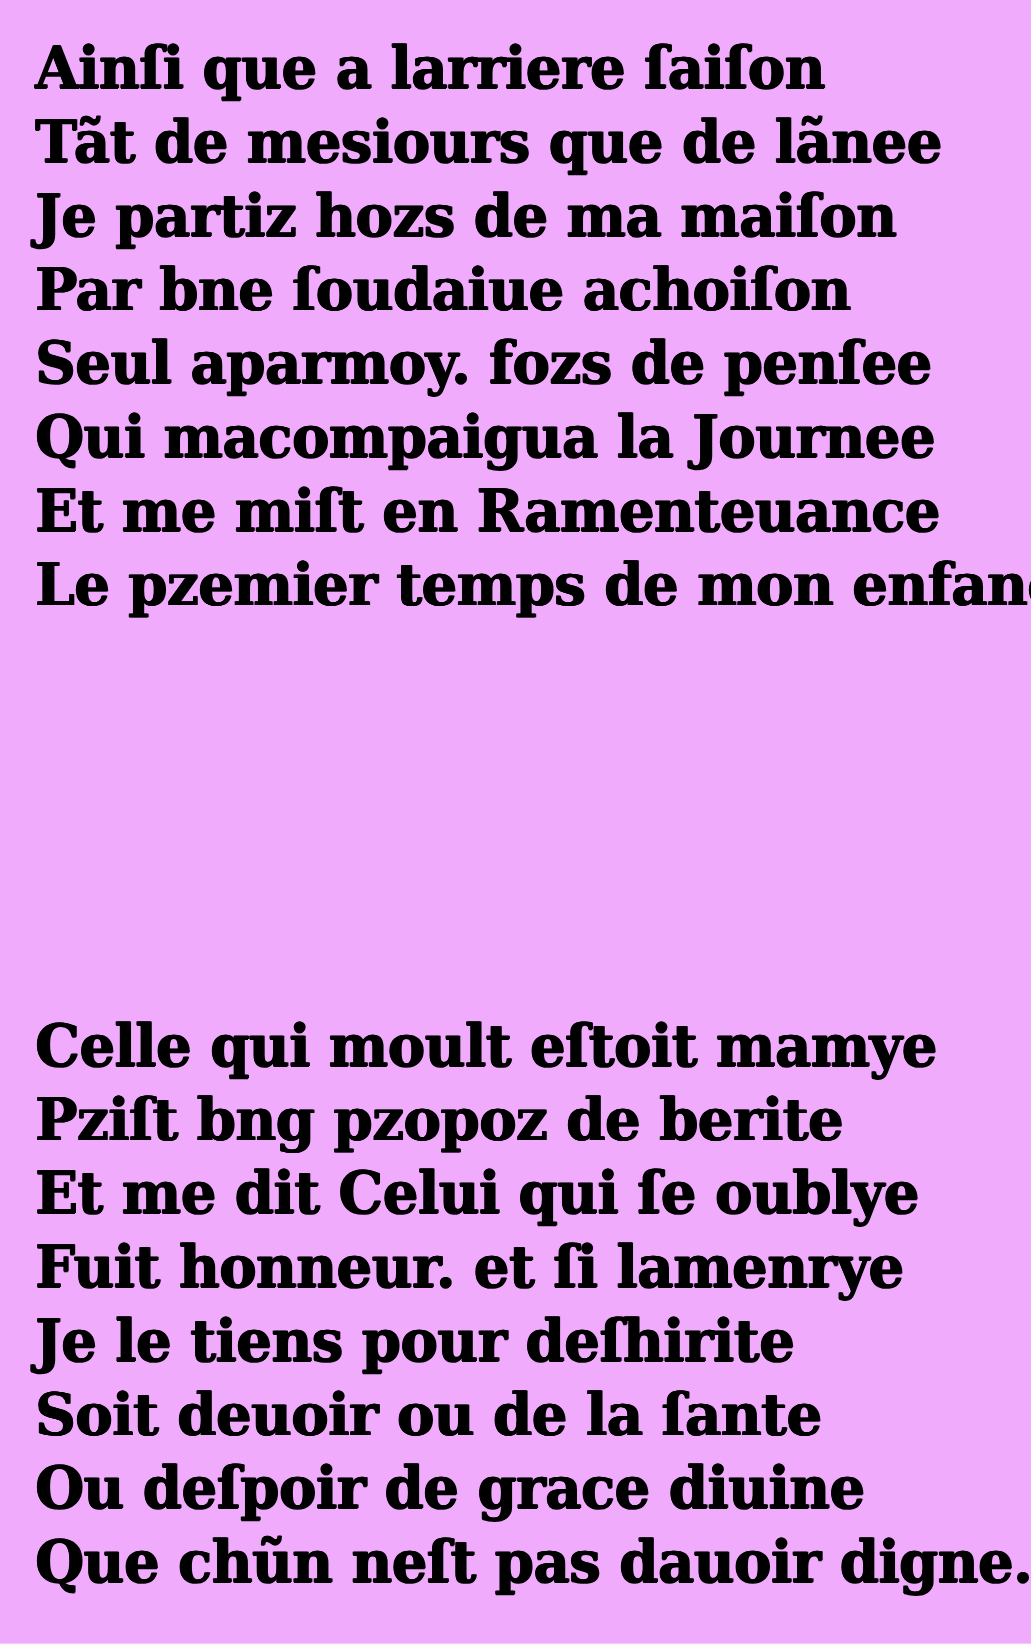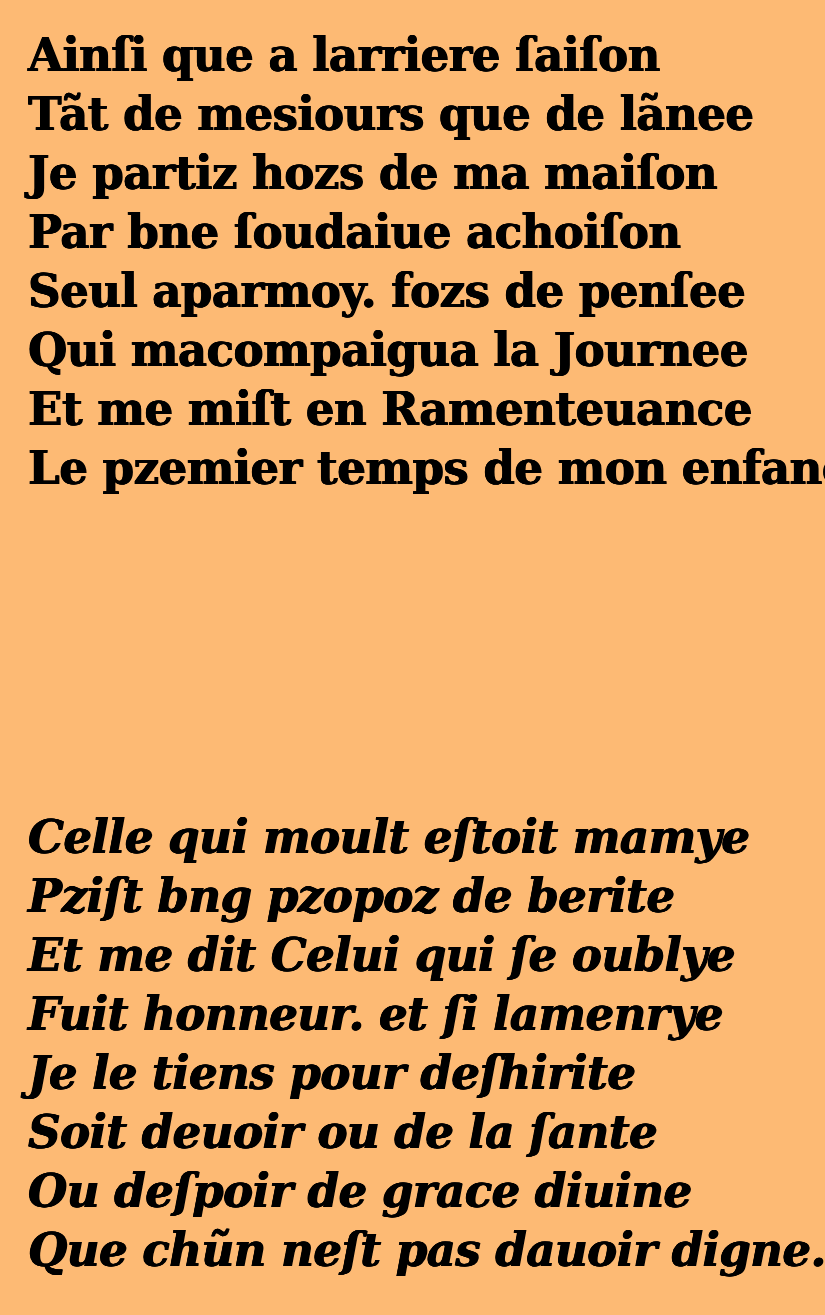--- a/index.html
+++ b/index.html
@@ -10,29 +10,28 @@
     width: 825px;
     height: 1315px;
     background: #ffffff;
     overflow: hidden;
   }
   .page {
     box-sizing: border-box;
     width: 825px;
     height: 1315px;
     padding: 24px 10px 0 28px;
-    background: #fdba74;
+    background: #f0abfc;
   }
   .stanza {
     margin: 0;
     padding: 0;
   }
   .stanza-2 {
     margin-top: 310px;
-    font-style: italic;
   }
   .line {
     margin: 0;
     padding: 0;
     white-space: nowrap;
     font-family: "DejaVu Serif", serif;
     font-weight: 700;
     font-size: 45px;
     line-height: 59px;
     letter-spacing: -0.5px;

